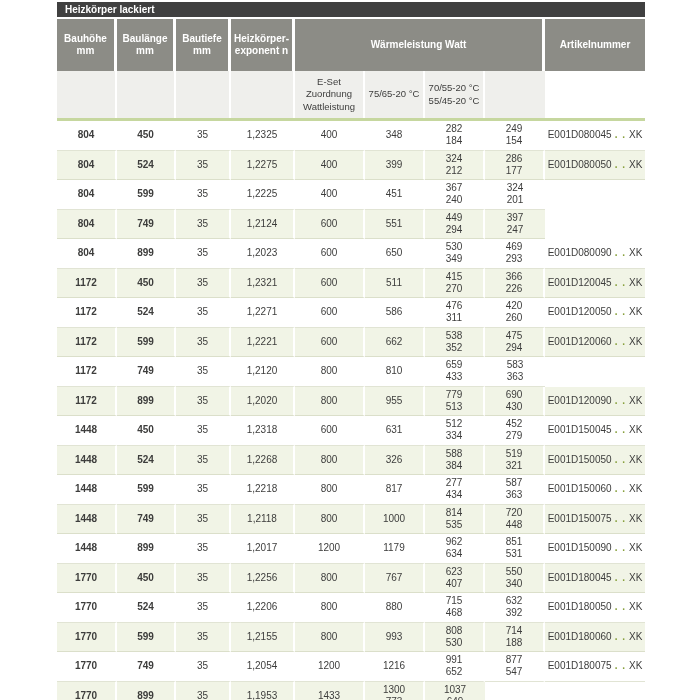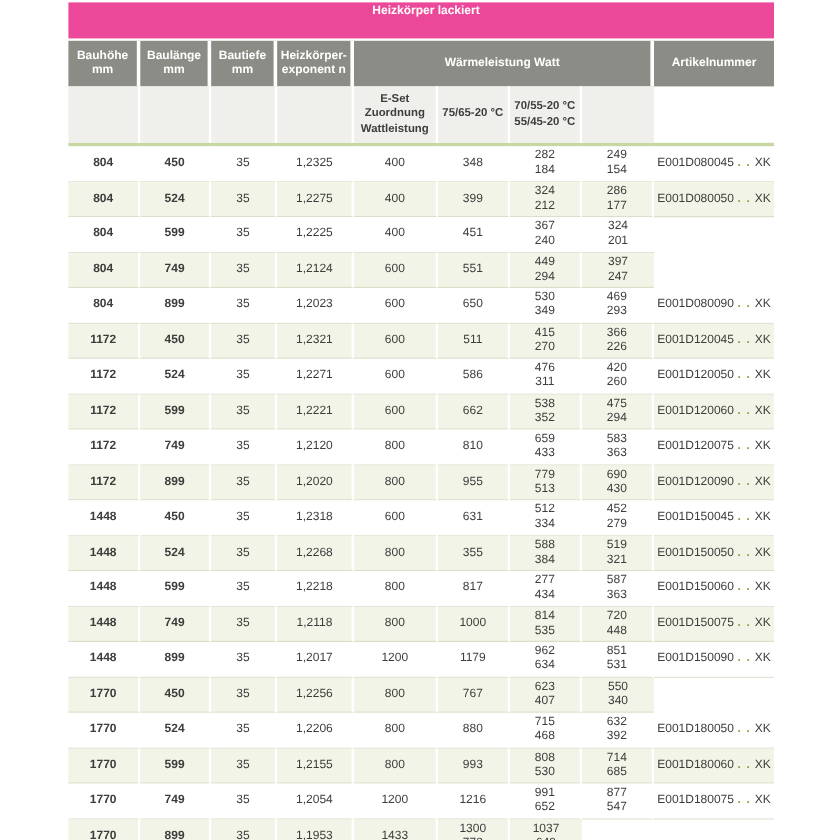--- a/index.html
+++ b/index.html
@@ -4,36 +4,35 @@
 <style>
   html,body{margin:0;padding:0;}
   body{
     width:700px;height:700px;background:#ffffff;position:relative;
     font-family:"Liberation Sans", sans-serif;color:#3d3d3c;
     -webkit-font-smoothing:antialiased;
   }
   .tbl{position:absolute;left:57px;top:2px;width:588px;}
 
   .topbar{
-    height:30px;background:#ec4899;color:#ffffff;font-weight:bold;
+    height:15px;background:#404040;color:#ffffff;font-weight:bold;
     font-size:10px;line-height:15px;padding-left:8px;box-sizing:border-box;
     margin-bottom:2px;
-    text-align:center;
   }
 
-  .hrow{display:grid;grid-template-columns:60px 59px 55px 64px 250px 100px;height:38px;}
+  .hrow{display:grid;grid-template-columns:60px 59px 55px 64px 250px 100px;height:52px;}
   .hcell{
     background:#8c8c86;color:#ffffff;font-weight:bold;font-size:10px;line-height:12px;
     display:flex;flex-direction:column;align-items:center;justify-content:center;
     text-align:center;border-right:3px solid #ffffff;box-sizing:border-box;
   }
   .hcell:last-child{border-right:none;}
   .hcell span{display:block;}
 
-  .srow{display:grid;grid-template-columns:60px 59px 55px 64px 70px 60px 60px 60px 100px;height:47px;font-weight:bold;}
+  .srow{display:grid;grid-template-columns:60px 59px 55px 64px 70px 60px 60px 60px 100px;height:47px;}
   .scell{
     background:#efefec;font-size:9.5px;line-height:12.5px;
     display:flex;flex-direction:column;align-items:center;justify-content:center;
     text-align:center;border-right:2px solid #ffffff;box-sizing:border-box;
   }
   .scell:last-child{border-right:none;}
   .scell span{display:block;}
 
   .greenline{height:3px;background:#c6d79f;}
 
@@ -373,23 +372,20 @@
           <span>810</span>
         </div>
         <div class="cell">
           <span>659</span>
           <span>433</span>
         </div>
         <div class="cell">
           <span>583</span>
           <span>363</span>
         </div>
-        <div class="cell">
-          <span class="article-wrap"><span>E001D120075</span><span class="dots">. .</span><span>XK</span></span>
-        </div>
       </div>
       <div class="row">
         <div class="cell bold">
           <span>1172</span>
         </div>
         <div class="cell bold">
           <span>899</span>
         </div>
         <div class="cell">
           <span>35</span>
@@ -456,21 +452,21 @@
         <div class="cell">
           <span>35</span>
         </div>
         <div class="cell">
           <span>1,2268</span>
         </div>
         <div class="cell">
           <span>800</span>
         </div>
         <div class="cell">
-          <span>355</span>
+          <span>326</span>
         </div>
         <div class="cell">
           <span>588</span>
           <span>384</span>
         </div>
         <div class="cell">
           <span>519</span>
           <span>321</span>
         </div>
         <div class="cell">
@@ -590,20 +586,23 @@
           <span>767</span>
         </div>
         <div class="cell">
           <span>623</span>
           <span>407</span>
         </div>
         <div class="cell">
           <span>550</span>
           <span>340</span>
         </div>
+        <div class="cell">
+          <span class="article-wrap"><span>E001D180045</span><span class="dots">. .</span><span>XK</span></span>
+        </div>
       </div>
       <div class="row">
         <div class="cell bold">
           <span>1770</span>
         </div>
         <div class="cell bold">
           <span>524</span>
         </div>
         <div class="cell">
           <span>35</span>
@@ -647,21 +646,21 @@
         </div>
         <div class="cell">
           <span>993</span>
         </div>
         <div class="cell">
           <span>808</span>
           <span>530</span>
         </div>
         <div class="cell">
           <span>714</span>
-          <span>685</span>
+          <span>188</span>
         </div>
         <div class="cell">
           <span class="article-wrap"><span>E001D180060</span><span class="dots">. .</span><span>XK</span></span>
         </div>
       </div>
       <div class="row">
         <div class="cell bold">
           <span>1770</span>
         </div>
         <div class="cell bold">

